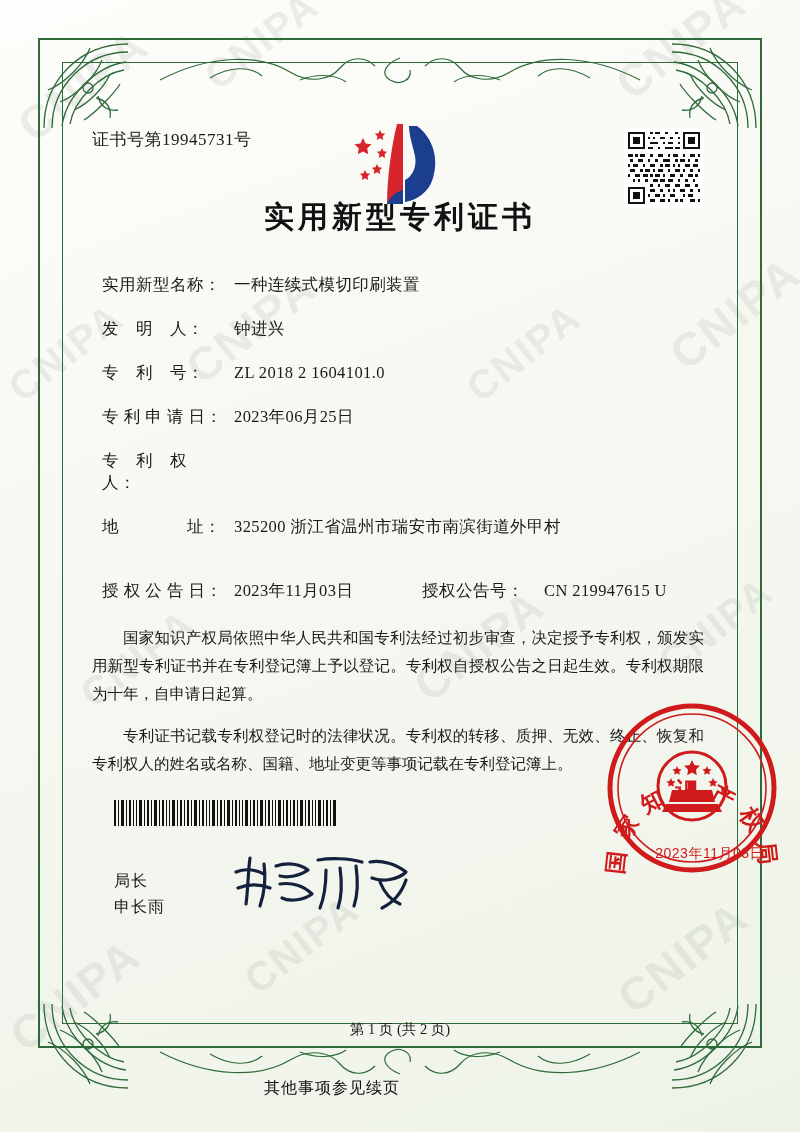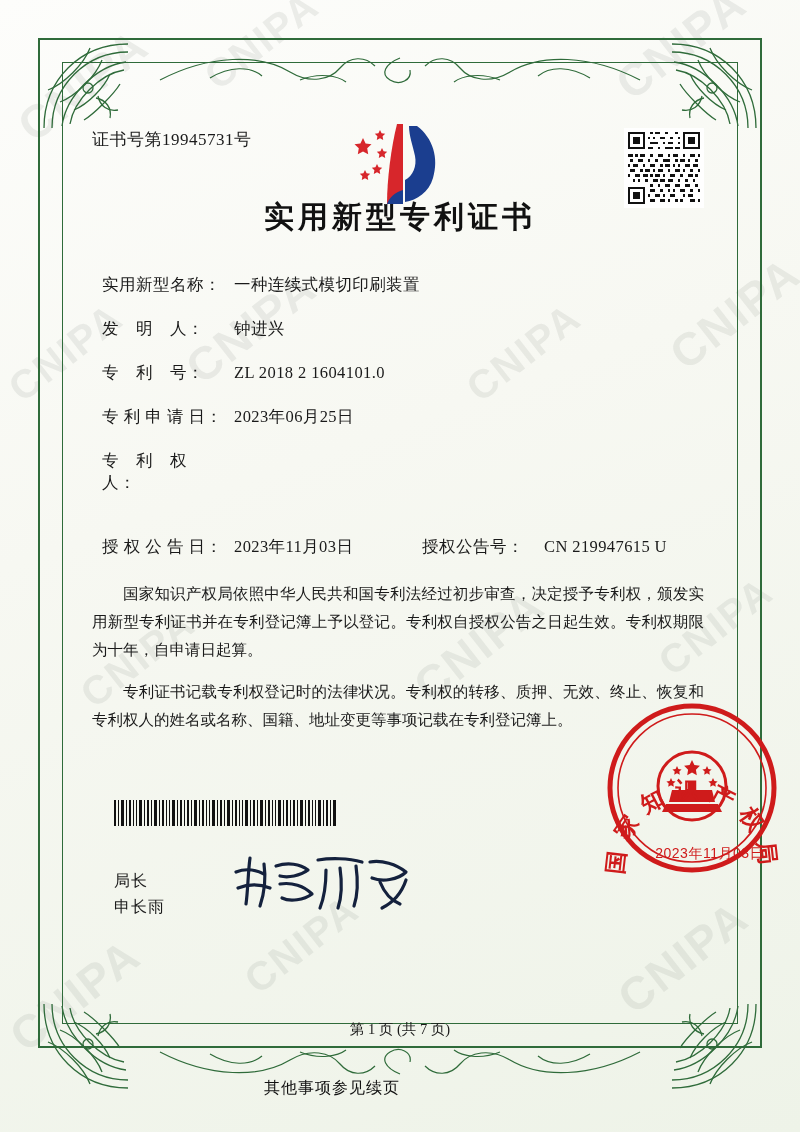--- a/index.html
+++ b/index.html
@@ -484,20 +484,24 @@
         <span class="field-label">专　利　号：</span>
         <span class="field-value">ZL 2018 2 1604101.0</span>
       </div>
       <div class="field-row">
         <span class="field-label">专 利 申 请 日：</span>
         <span class="field-value">2023年06月25日</span>
       </div>
       <div class="field-row">
         <span class="field-label">专　利　权　人：</span>
       </div>
+      <div class="field-row">
+        <span class="field-label">地　　　　址：</span>
+        <span class="field-value">325200 浙江省温州市瑞安市南滨街道外甲村</span>
+      </div>
       <div class="field-row double">
         <span class="field-label">授 权 公 告 日：</span>
         <span class="v1">2023年11月03日</span>
         <span class="l2">授权公告号：</span>
         <span class="v2">CN 219947615 U</span>
       </div>
     </div>
 
     <div class="para">国家知识产权局依照中华人民共和国专利法经过初步审查，决定授予专利权，颁发实用新型专利证书并在专利登记簿上予以登记。专利权自授权公告之日起生效。专利权期限为十年，自申请日起算。</div>
     <div class="para second">专利证书记载专利权登记时的法律状况。专利权的转移、质押、无效、终止、恢复和专利权人的姓名或名称、国籍、地址变更等事项记载在专利登记簿上。</div>
@@ -586,21 +590,21 @@
         <path d="M88 10 C 100 8, 118 8, 132 12"></path>
         <path d="M96 20 C 96 34, 94 48, 90 58"></path>
         <path d="M110 18 C 112 32, 112 46, 108 58"></path>
         <path d="M126 16 C 128 30, 128 44, 124 56"></path>
         <path d="M140 12 C 152 10, 166 14, 176 22 C 168 30, 152 32, 142 28"></path>
         <path d="M150 32 C 154 42, 160 50, 170 54"></path>
         <path d="M176 30 C 172 42, 164 52, 152 58"></path>
       </svg>
     </div>
 
-    <div class="page-num">第 1 页 (共 7 页)</div>
+    <div class="page-num">第 1 页 (共 2 页)</div>
   </div>
 
   <div class="seal">
     <svg viewBox="0 0 176 176">
       <circle cx="88" cy="88" r="82" fill="none" stroke="#cf1b1b" stroke-width="5"></circle>
       <circle cx="88" cy="88" r="74" fill="none" stroke="#cf1b1b" stroke-width="1.6"></circle>
 
       <g transform="translate(88,86)">
         <circle cx="0" cy="0" r="34" fill="none" stroke="#cf1b1b" stroke-width="3"></circle>
         <path d="M-26 18 L26 18 L30 26 L-30 26 Z" fill="#cf1b1b"></path>

